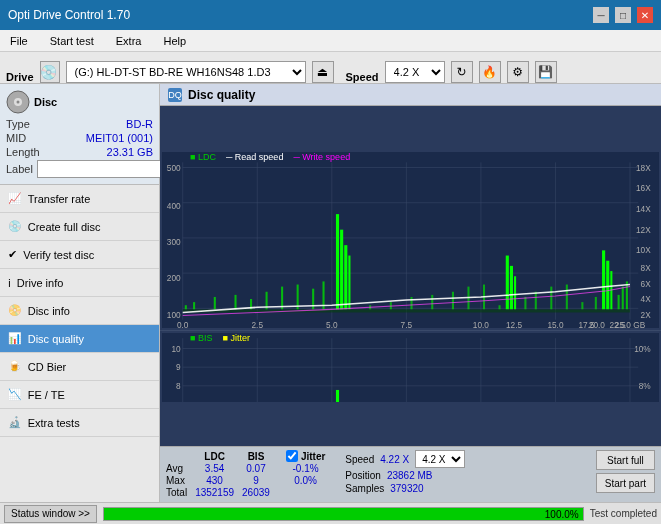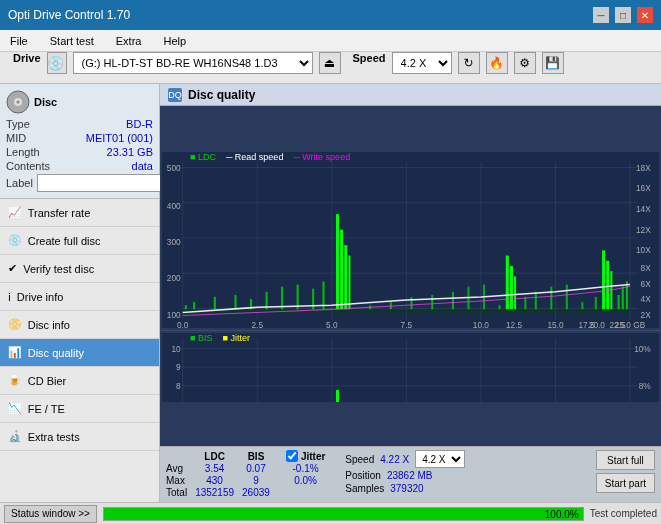--- a/index.html
+++ b/index.html
@@ -58,22 +58,22 @@
       padding: 2px 6px;
       cursor: pointer;
       font-size: 11px;
     }
 
     
     .drivebar {
       background: #e8e8e8;
       height: 32px;
       display: flex;
-      align-items: flex-start;
-      padding: 0 13px;
+      align-items: flex-end;
+      padding: 0 6px;
       border-bottom: 1px solid #bbb;
       gap: 6px;
     }
     .drive-label { font-weight: bold; font-size: 11px; }
     .drive-select {
       background: white;
       border: 1px solid #999;
       height: 22px;
       padding: 0 4px;
       font-size: 11px;
@@ -298,24 +298,20 @@
         <span class="disc-field-label">Type</span>
         <span class="disc-field-value">BD-R</span>
       </div>
       <div class="disc-field">
         <span class="disc-field-label">MID</span>
         <span class="disc-field-value">MEIT01 (001)</span>
       </div>
       <div class="disc-field">
         <span class="disc-field-label">Length</span>
         <span class="disc-field-value">23.31 GB</span>
-      </div>
-      <div class="disc-field">
-        <span class="disc-field-label">Contents</span>
-        <span class="disc-field-value">data</span>
       </div>
       <div class="disc-label-row">
         <span class="disc-field-label">Label</span>
         <input class="disc-label-input" type="text" value="" style="">
         <button class="disc-label-btn">✎</button>
       </div>
     </div>
 
     <div class="nav-item">
       <span>📈</span>

